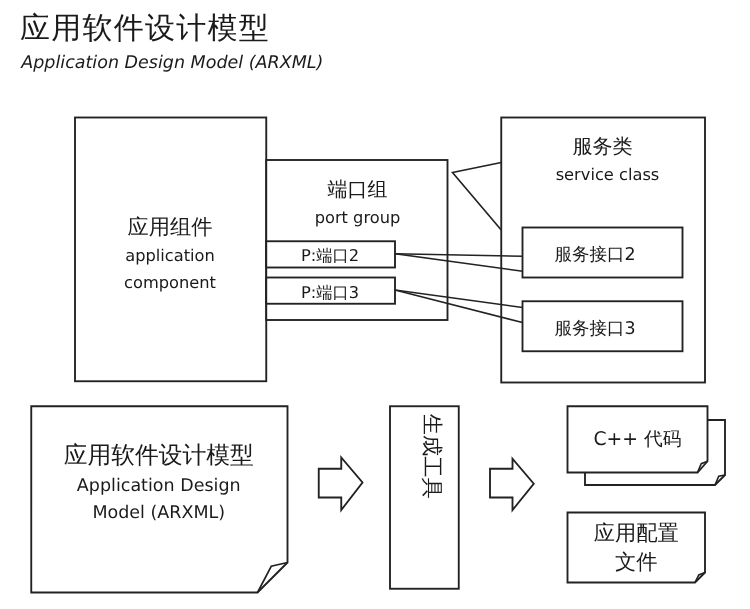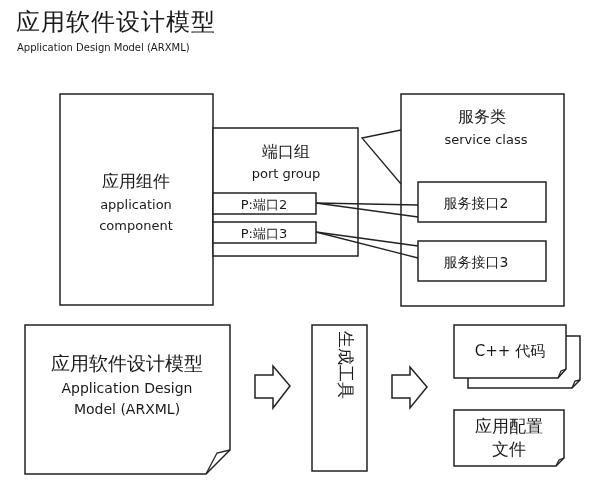--- a/index.html
+++ b/index.html
@@ -1,19 +1,19 @@
 <!DOCTYPE html>
 <html><head>
 <meta charset="utf-8">
 <style>
   html, body { margin: 0; padding: 0; background: #ffffff; }
   body { width: 600px; height: 487px; position: relative; overflow: hidden;
          font-family: "DejaVu Sans", "Liberation Sans", sans-serif; color: #111; }
   .title { position: absolute; left: 16px; top: 6px; font-size: 24px; color: #1a1a1a; letter-spacing: 1px; }
-  .subtitle { position: absolute; left: 17px; top: 42px; font-size: 10px; color: #1a1a1a; }
+  .subtitle { position: absolute; left: 17px; top: 42px; font-size: 14px; color: #1a1a1a; font-style: italic; }
   svg { position: absolute; left: 0; top: 0; }
   svg text { font-family: "DejaVu Sans", "Liberation Sans", sans-serif; fill: #1a1a1a; }
   .box { fill: #fff; stroke: #222; stroke-width: 1.5; }
   .line { fill: none; stroke: #222; stroke-width: 1.3; }
 </style>
 </head>
 <body>
 
 <div class="title">应用软件设计模型</div>
 <div class="subtitle">Application Design Model (ARXML)</div>

